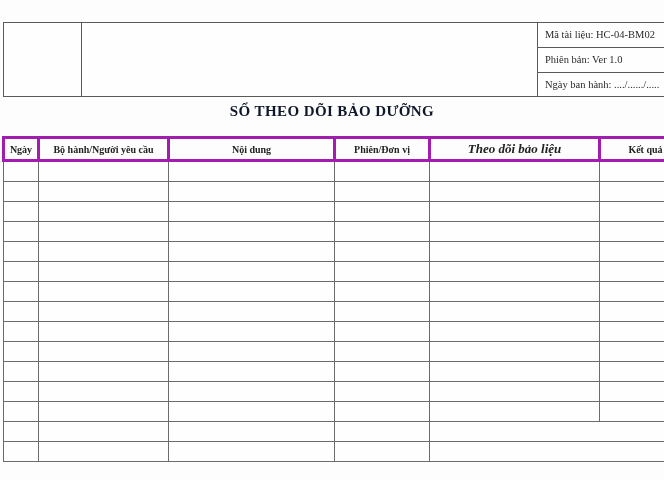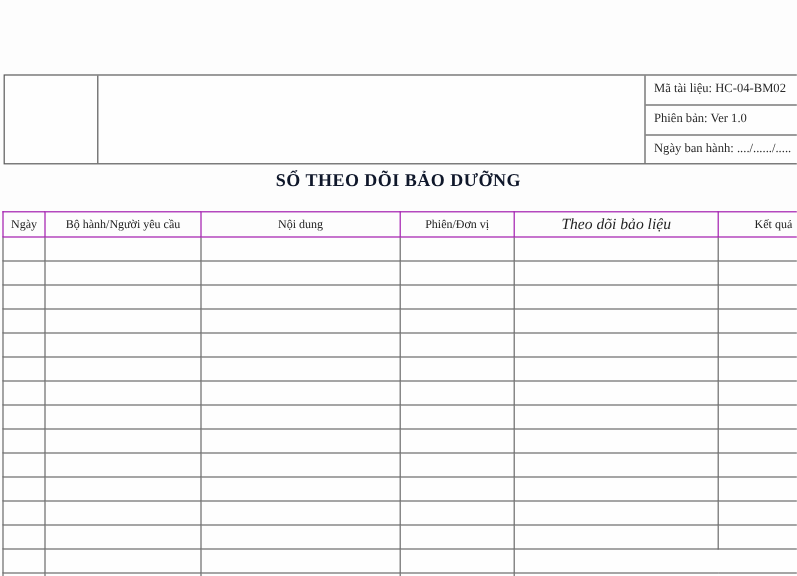--- a/index.html
+++ b/index.html
@@ -11,21 +11,20 @@
     height: 480px;
     overflow: hidden;
     position: relative;
     background: #fdfdfd;
     font-family: "Liberation Serif", serif;
     color: #1f1f1f;
   }
   .page {
     position: absolute;
     inset: 0;
-    margin-top: 40px;
   }
 
   
   .meta-box {
     position: absolute;
     left: 3px;
     top: 22px;
     width: 690px;
     height: 75px;
     border: 1px solid #5a5a5a;
@@ -81,25 +80,25 @@
   
   table.log-table {
     position: absolute;
     left: 2px;
     top: 136px;
     width: 688px;
     table-layout: fixed;
     border-collapse: collapse;
   }
   table.log-table th {
-    border: 1px solid #a21caf;
+    border: 3px solid #a21caf;
     height: 20px;
     padding: 0 2px;
     font-size: 10px;
-    font-weight: normal;
+    font-weight: bold;
     text-align: center;
     vertical-align: middle;
     color: #222222;
     white-space: nowrap;
     overflow: hidden;
   }
   table.log-table th.italic-head {
     font-style: italic;
     font-size: 13px;
   }

